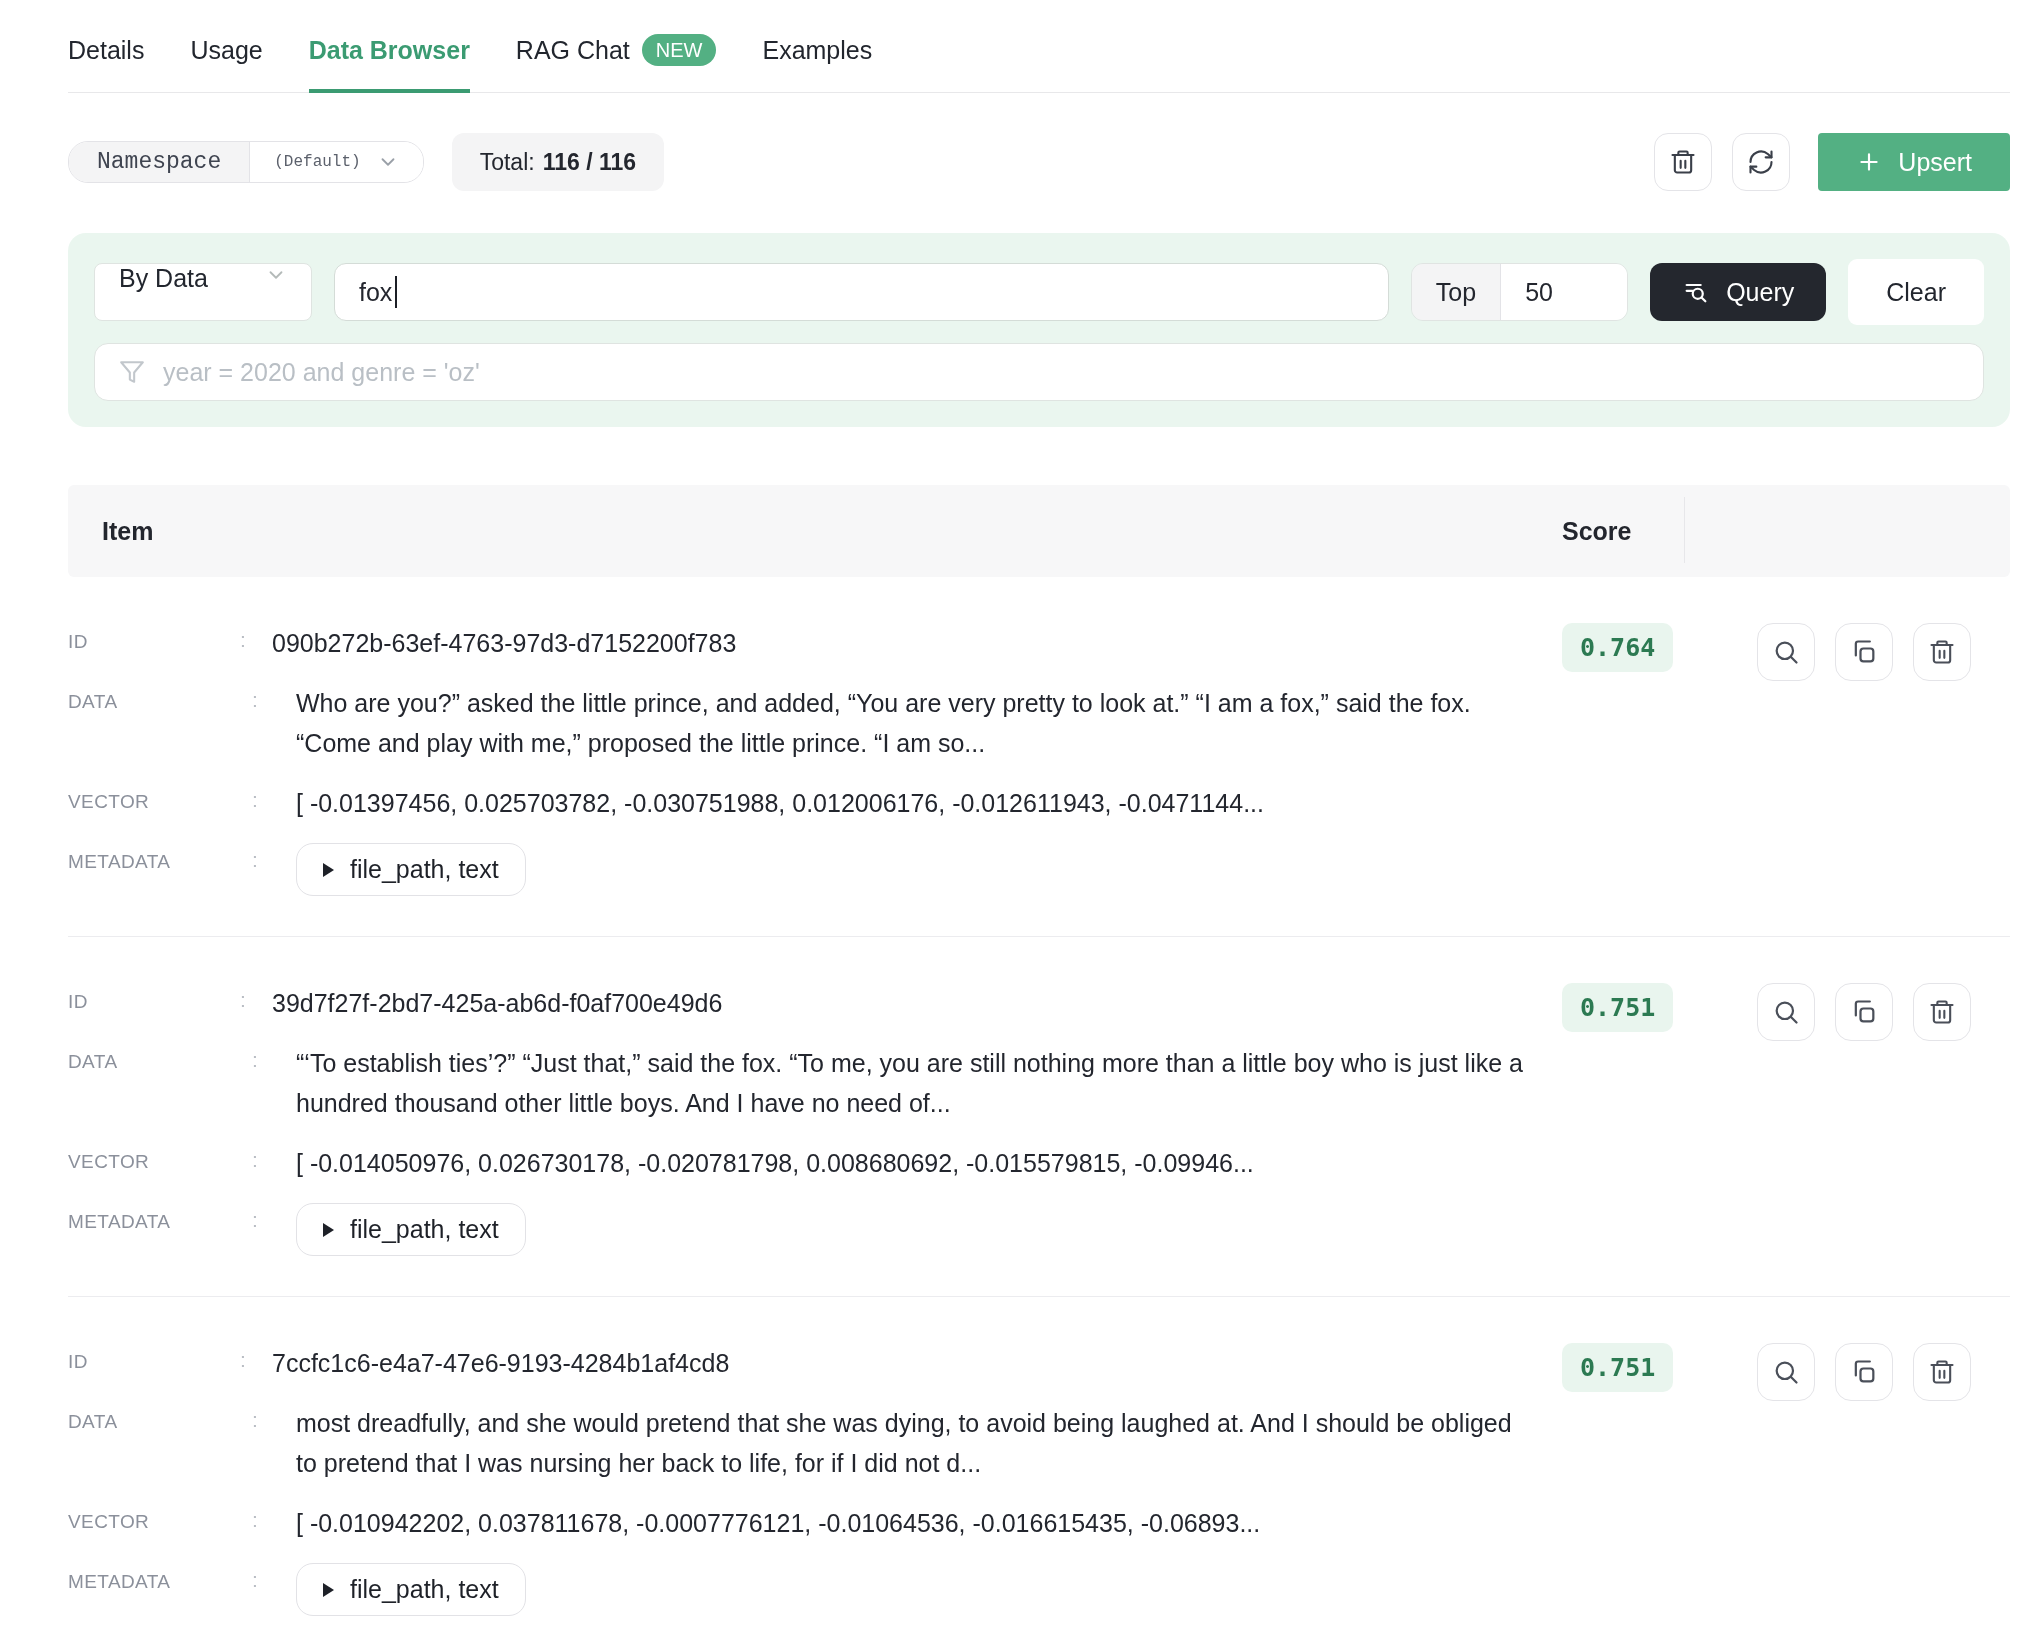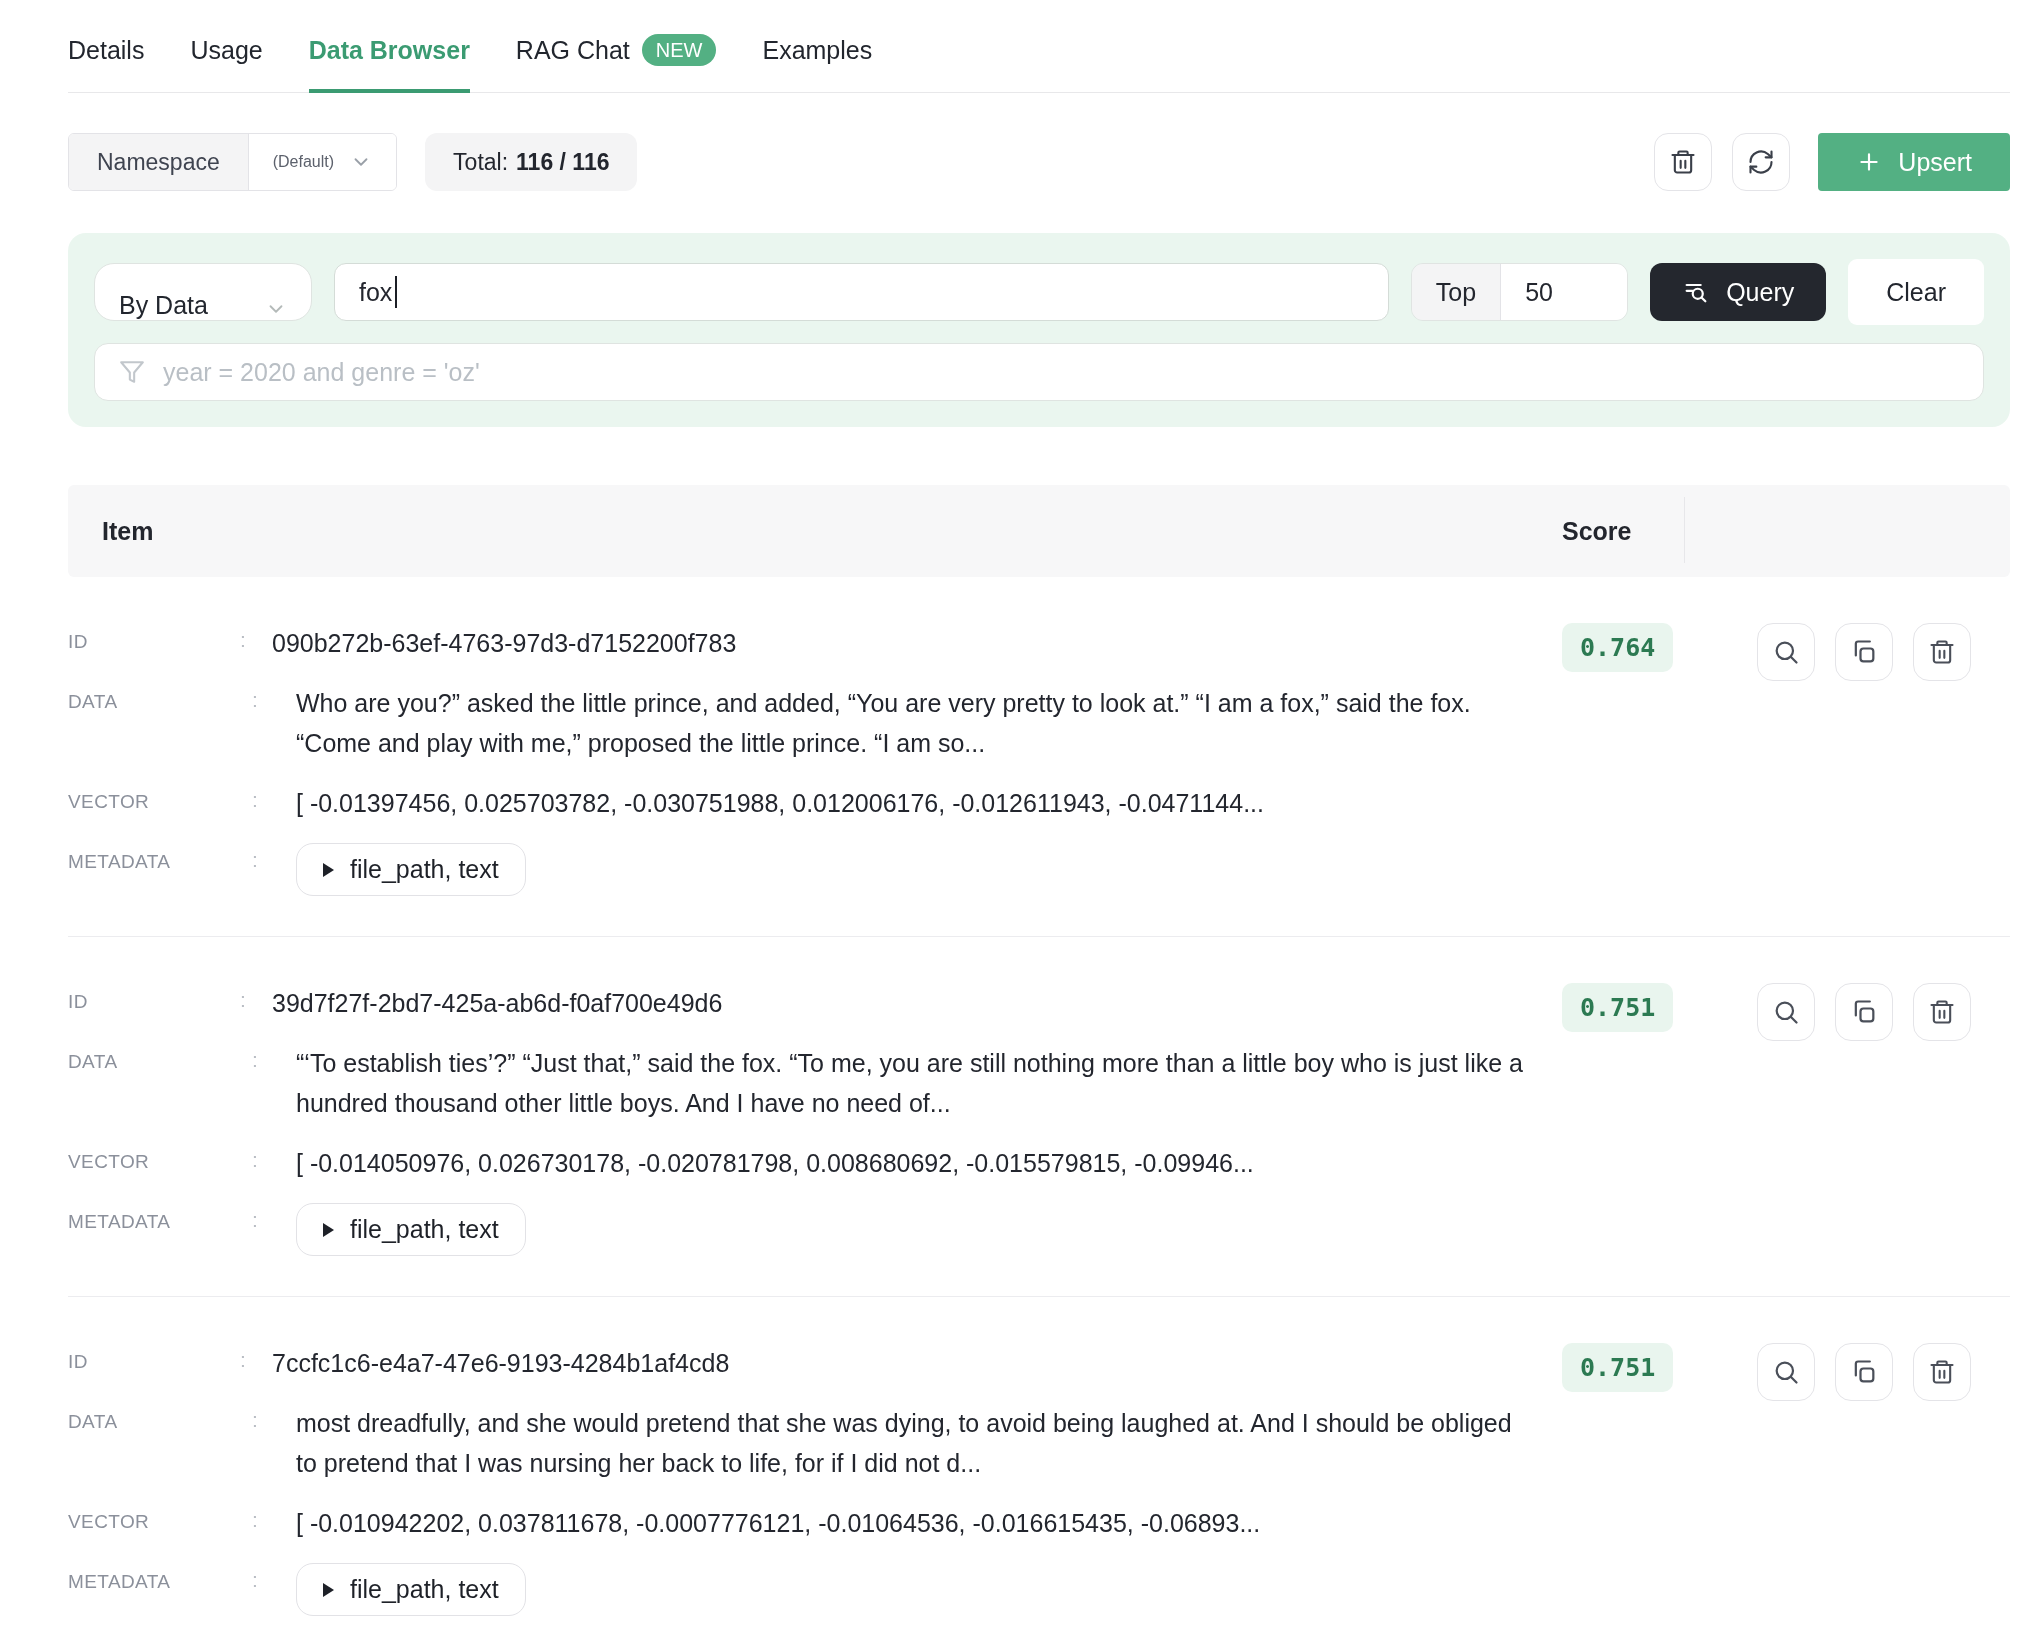--- a/index.html
+++ b/index.html
@@ -10,41 +10,41 @@
   
   .tabs { display:flex; align-items:center; gap:46px; padding-top:34px; border-bottom:1px solid #e8e8ea; }
   .tab { display:flex; align-items:center; gap:12px; font-size:25px; color:#22262e;
          padding-bottom:24px; border-bottom:4px solid transparent; margin-bottom:-2px; cursor:pointer; }
   .tab.active { color:#3b9b72; font-weight:bold; border-bottom-color:#3b9b72; }
   .badge { background:#53b083; color:#fff; font-size:20px; font-weight:normal;
            padding:6px 14px; border-radius:16px; line-height:1; }
 
   
   .toolbar { display:flex; align-items:center; margin-top:40px; }
-  .ns-group { display:flex; height:58px; border:1px solid #e3e3e7; border-radius:6px; overflow:hidden; }
+  .ns-group { display:flex; height:42px; border:1px solid #e3e3e7; border-radius:20px; overflow:hidden;font-family:Liberation Mono, monospace; }
   .ns-label { display:flex; align-items:center; background:#f4f4f5; padding:0 28px;
               font-size:23px; color:#3f4450; border-right:1px solid #e3e3e7; }
   .ns-value { display:flex; align-items:center; gap:16px; background:#fff; padding:0 24px;
               font-size:16px; color:#5c616c; cursor:pointer; }
   .total-pill { display:flex; align-items:center; gap:8px; height:58px; margin-left:28px;
                 background:#f4f4f5; border-radius:12px; padding:0 28px; font-size:23px; color:#23262e; }
   .total-pill b { font-weight:bold; }
   .spacer { flex:1; }
   .icon-btn { width:58px; height:58px; border:1px solid #e4e4e8; border-radius:14px; background:#fff;
               display:flex; align-items:center; justify-content:center; color:#3a3f49; cursor:pointer; }
   .icon-btn + .icon-btn { margin-left:20px; }
   .upsert-btn { display:flex; align-items:center; gap:16px; height:58px; margin-left:28px;
                 background:#53b083; color:#fff; border:none; border-radius:4px;
                 padding:0 38px; font-size:25px; cursor:pointer; font-family:inherit; }
 
   
   .query-panel { background:#eaf6ef; border-radius:18px; margin-top:42px; padding:26px; }
   .query-row { display:flex; align-items:center; gap:22px; }
-  .select-box { display:flex; align-items:flex-end; justify-content:space-between; width:218px; height:58px;
-                background:#fff; border:1px solid #dfe4e1; border-radius:20px; padding:0 24px;
+  .select-box { display:flex; align-items:flex-start; justify-content:space-between; width:218px; height:58px;
+                background:#fff; border:1px solid #dfe4e1; border-radius:8px; padding:0 24px;
                 font-size:25px; color:#22262e; cursor:pointer; }
   .search-box { flex:1; display:flex; align-items:center; height:58px; background:#fff;
                 border:1px solid #d4dcd7; border-radius:12px; padding:0 24px; font-size:25px; cursor:text; }
   .caret { width:2px; height:32px; background:#1c1f26; margin-left:3px; }
   .top-group { display:flex; height:58px; border:1px solid #e0e4e2; border-radius:12px; overflow:hidden; }
   .top-label { display:flex; align-items:center; background:#f4f4f5; padding:0 24px;
                font-size:25px; color:#23262e; border-right:1px solid #e3e3e7; }
   .top-value { display:flex; align-items:center; width:126px; background:#fff; padding:0 24px; font-size:25px; cursor:text; }
   .query-btn { display:flex; align-items:center; gap:16px; height:58px; background:#24272e; color:#fff;
                border:none; border-radius:12px; padding:0 32px; font-size:25px; cursor:pointer; font-family:inherit; }

